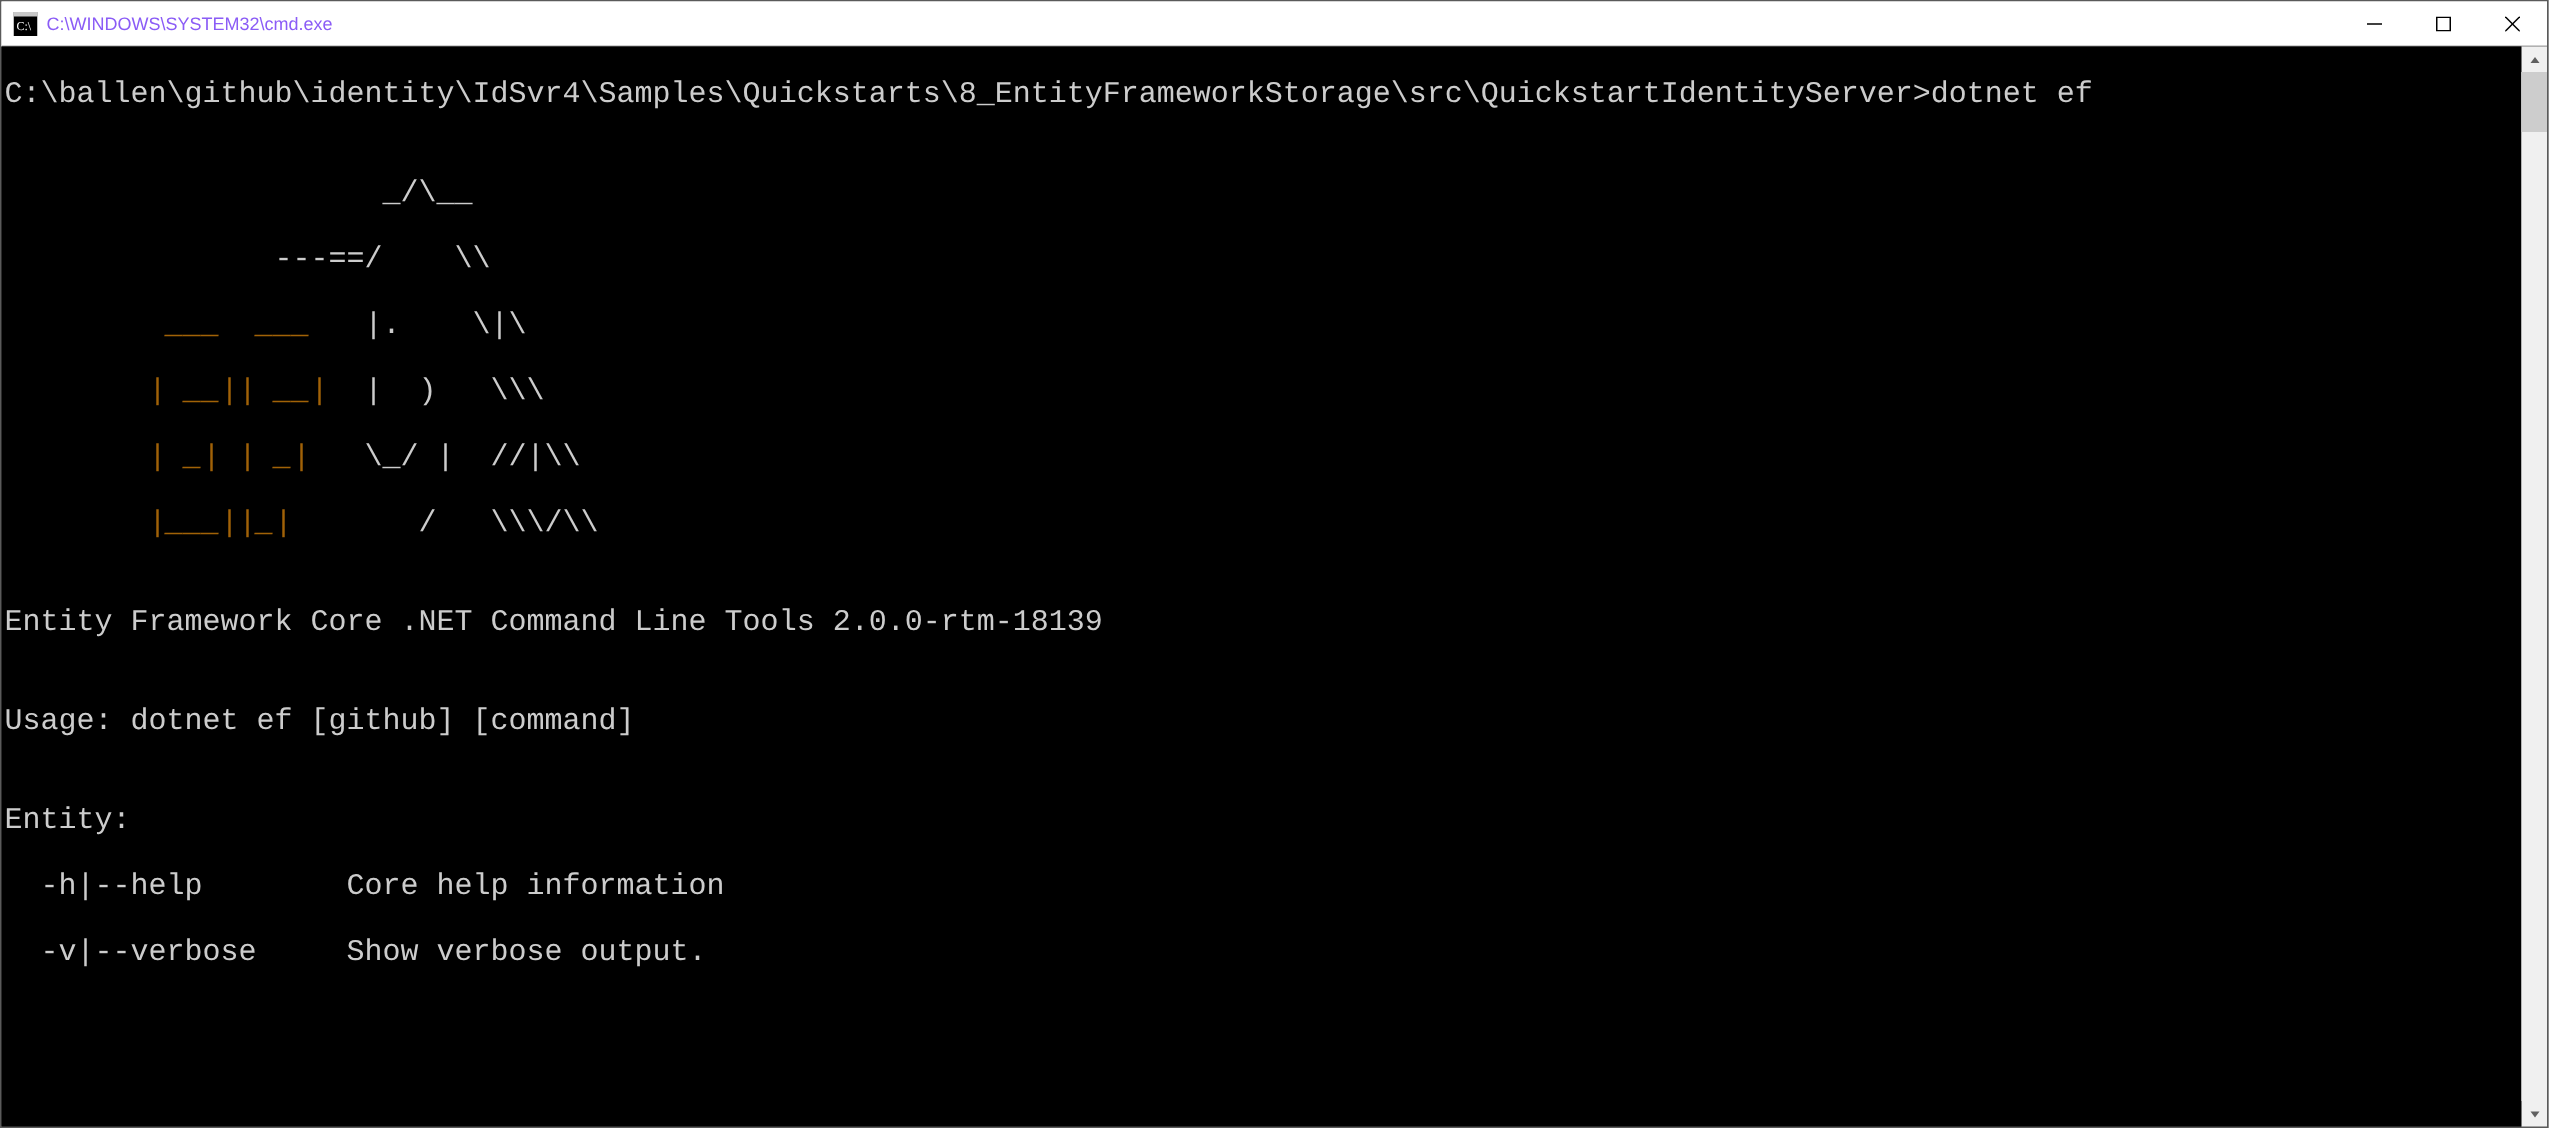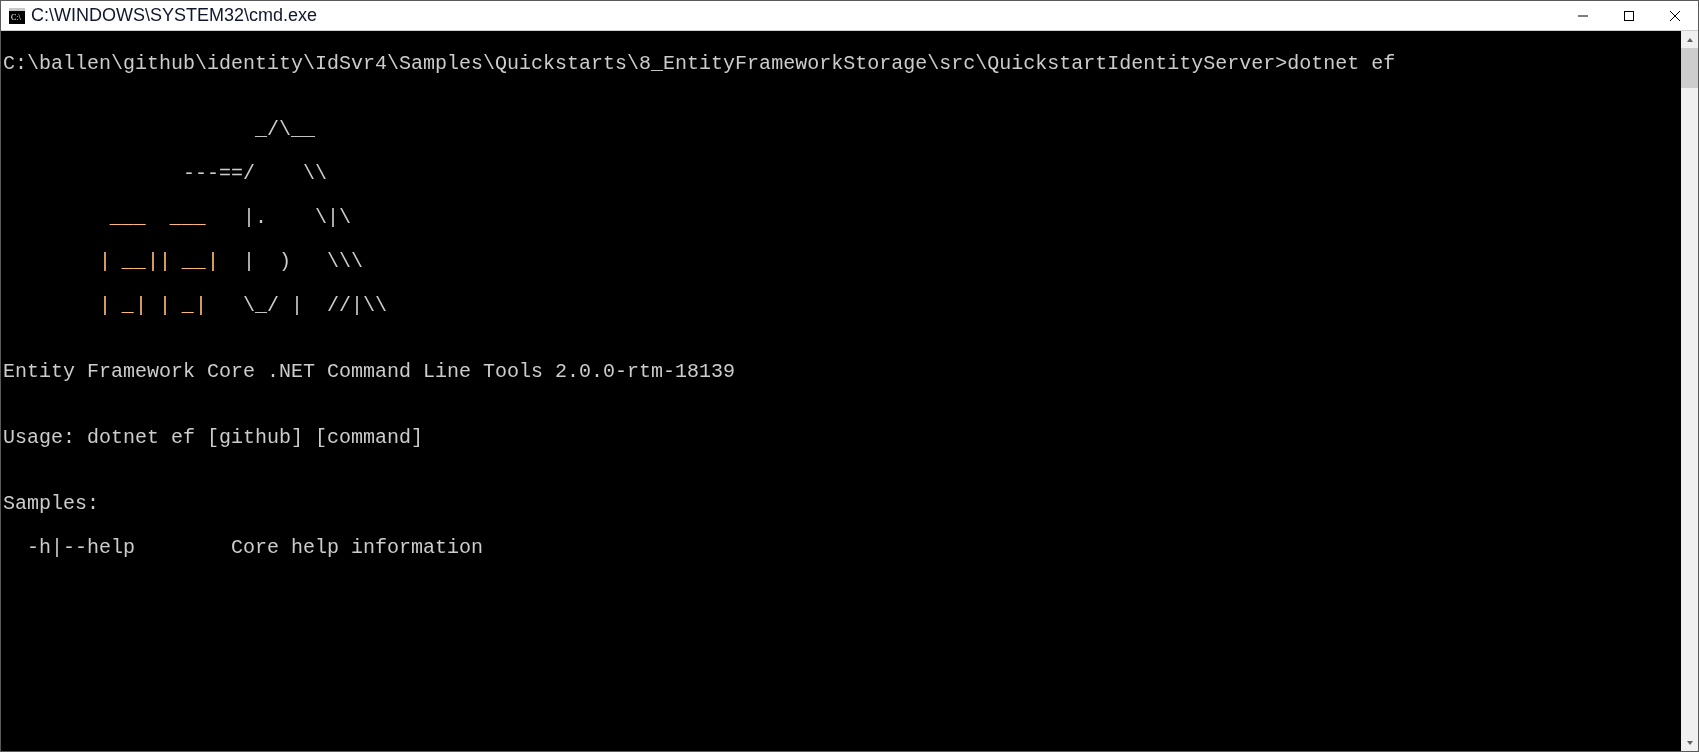--- a/index.html
+++ b/index.html
@@ -1,28 +1,28 @@
 <!DOCTYPE html>
 <html><head>
 <meta charset="utf-8">
 <style>
   * { margin: 0; padding: 0; box-sizing: border-box; }
   html, body { width: 1699px; height: 752px; font-family: "Segoe UI", Tahoma, sans-serif; background: #fff; overflow: hidden; }
   .window { width: 1699px; height: 752px; border: 1px solid #5a5a5a; background: #fff; display: flex; flex-direction: column; }
   .titlebar { height: 30px; background: #fff; display: flex; align-items: center; border-bottom: 1px solid #d0d0d0; }
   .titlebar .app-icon { width: 16px; height: 16px; margin: 0 6px 0 8px; display: inline-block; position: relative; }
   .titlebar .app-icon svg { width: 16px; height: 16px; }
-  .titlebar .title { font-size: 18px; color: #0f172a; flex: 1; white-space: nowrap; overflow: hidden; }
+  .titlebar .title { font-size: 12px; color: #8b5cf6; flex: 1; white-space: nowrap; overflow: hidden; }
   .win-controls { display: flex; height: 100%; }
   .win-controls .btn { width: 46px; height: 100%; display: flex; align-items: center; justify-content: center; color: #000; font-size: 10px; }
   .win-controls .btn svg { width: 10px; height: 10px; }
   .client { flex: 1; display: flex; background: #000; min-height: 0; }
   .terminal { flex: 1; background: #000; color: #ccc; font-family: Consolas, "Courier New", monospace; font-size: 20px; line-height: 22px; padding: 0 2px 2px 2px; white-space: pre; overflow: hidden; }
   .terminal .row { white-space: pre; }
-  .ef-magenta { color: #fdba74; font-style: italic; }
+  .ef-magenta { color: #a16207; font-style: italic; }
   .scrollbar { width: 17px; background: #f0f0f0; display: flex; flex-direction: column; }
   .scrollbar .arrow { height: 17px; display: flex; align-items: center; justify-content: center; color: #606060; font-size: 8px; }
   .scrollbar .track { flex: 1; background: #f0f0f0; position: relative; }
   .scrollbar .thumb { position: absolute; left: 0; right: 0; top: 0; height: 40px; background: #cdcdcd; }
 </style>
 </head>
 <body>
 
 <div class="window">
   <div class="titlebar">
@@ -56,27 +56,29 @@
 
   <div class="client">
     <div class="terminal">
 <div class="row"><span>C:\ballen\github\identity\IdSvr4\Samples\Quickstarts\8_EntityFrameworkStorage\src\QuickstartIdentityServer&gt;</span><span>dotnet ef</span></div>
 <div class="row"></div>
 <div class="row"><span>                     _/\__</span></div>
 <div class="row"><span>               ---==/    \\</span></div>
 <div class="row"><span class="ef-magenta">         ___  ___ </span><span>  |.    \|\</span></div>
 <div class="row"><span class="ef-magenta">        | __|| __|</span><span>  |  )   \\\</span></div>
 <div class="row"><span class="ef-magenta">        | _| | _| </span><span>  \_/ |  //|\\</span></div>
+<div class="row"><span class="ef-magenta">        |___||_|  </span><span>     /   \\\/\\</span></div>
 <div class="row"></div>
 <div class="row">Entity Framework Core .NET Command Line Tools 2.0.0-rtm-18139</div>
 <div class="row"></div>
 <div class="row">Usage: dotnet ef [github] [command]</div>
 <div class="row"></div>
-<div class="row">Samples:</div>
+<div class="row">Entity:</div>
 <div class="row">  -h|--help        Core help information</div>
+<div class="row">  -v|--verbose     Show verbose output.</div>
 
 <div class="row"></div>
 
 
 
 
 <div class="row"></div>
 
 <div class="row"></div>
 

